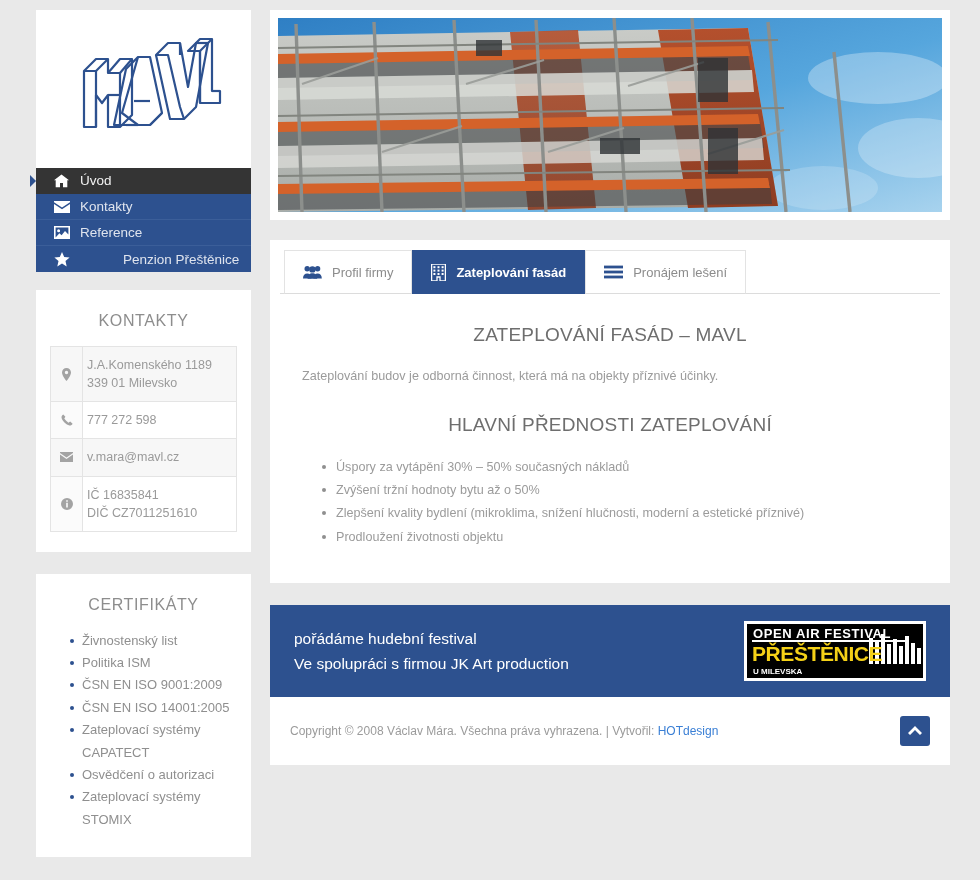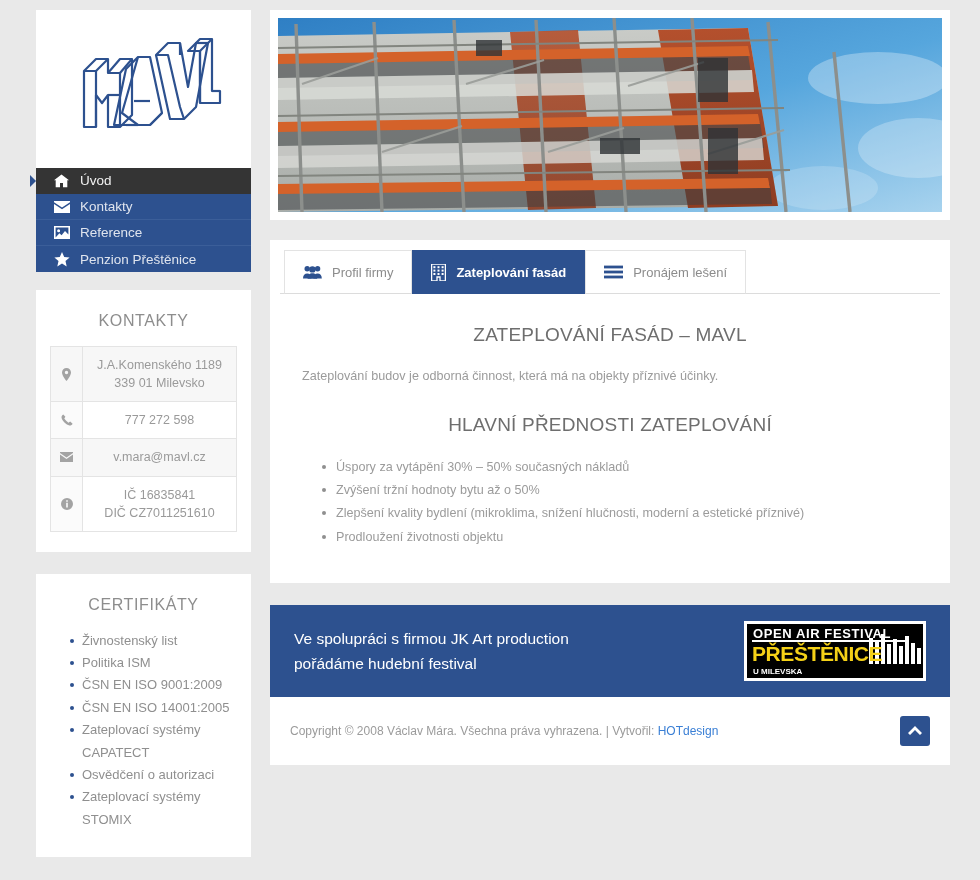--- a/index.html
+++ b/index.html
@@ -40,21 +40,21 @@
     height: 26px;
     display: flex;
     align-items: center;
     padding-left: 18px;
     color: #dfe4ee;
     font-size: 13.5px;
     background: #2d518f;
     border-bottom: 1px solid #3b5e99;
     cursor: pointer;
   }
-  .nav-item:last-child { border-bottom: none; }
+  .nav-item:last-child { border-bottom: none; gap: 43px; }
   .nav-item.active {
     background: #343434;
     color: #f2f2f2;
     border-bottom: 1px solid #343434;
   }
   .nav-item.active::before {
     content: "";
     position: absolute;
     left: -6px; top: 50%;
     transform: translateY(-50%);
@@ -89,21 +89,20 @@
   .contact-table {
     width: 100%;
     border-collapse: collapse;
     font-size: 12.5px;
     color: #9a9a9a;
   }
   .contact-table tr { border: 1px solid #e4e4e4; }
   .contact-table td {
     border: 1px solid #e4e4e4;
     padding: 9px 4px;
-    text-align: center;
     vertical-align: middle;
     line-height: 1.45;
   }
   .contact-table td.ico-cell {
     width: 32px;
     background: #f7f7f7;
     color: #9d9d9d;
   }
   .contact-table tr:nth-child(odd) td { background: #f7f7f7; }
   .contact-table tr:nth-child(even) td { background: #fff; }
@@ -560,22 +559,22 @@
           <li>Úspory za vytápění 30% – 50% současných nákladů</li>
           <li>Zvýšení tržní hodnoty bytu až o 50%</li>
           <li>Zlepšení kvality bydlení (mikroklima, snížení hlučnosti, moderní a estetické příznivé)</li>
           <li>Prodloužení životnosti objektu</li>
         </ul>
       </div>
     </section>
 
     <section class="fest">
       <div class="fest-text">
+        <div>pořádáme hudební festival</div>
         <div>Ve spolupráci s firmou JK Art production</div>
-        <div>pořádáme hudební festival</div>
       </div>
       <div class="fest-logo">
         <svg width="100%" height="100%" viewBox="0 0 176 54" preserveAspectRatio="none">
           <rect width="176" height="54" fill="#000"></rect>
           <g fill="#ffffff">
             <rect x="122" y="14" width="4" height="26"></rect>
               <rect x="128" y="18" width="4" height="22"></rect>
             <rect x="134" y="10" width="4" height="30"></rect>
               <rect x="140" y="20" width="4" height="20"></rect>
             <rect x="146" y="15" width="4" height="25"></rect>

